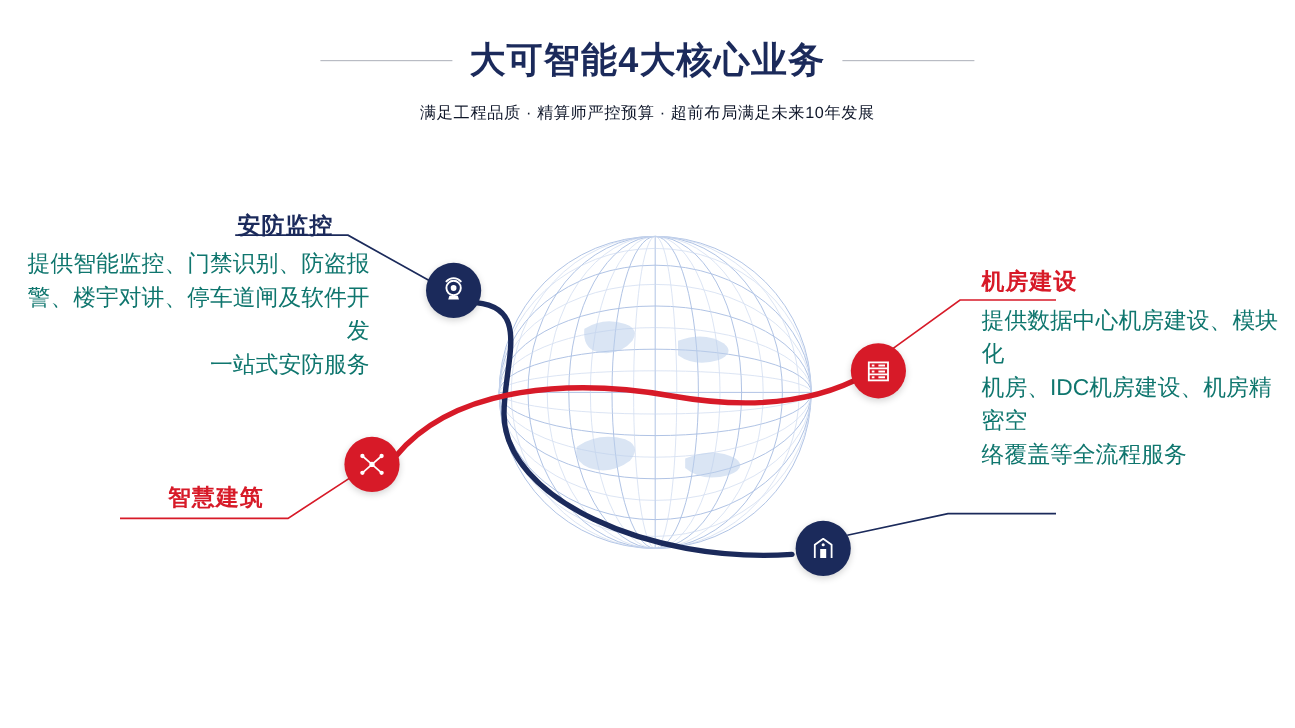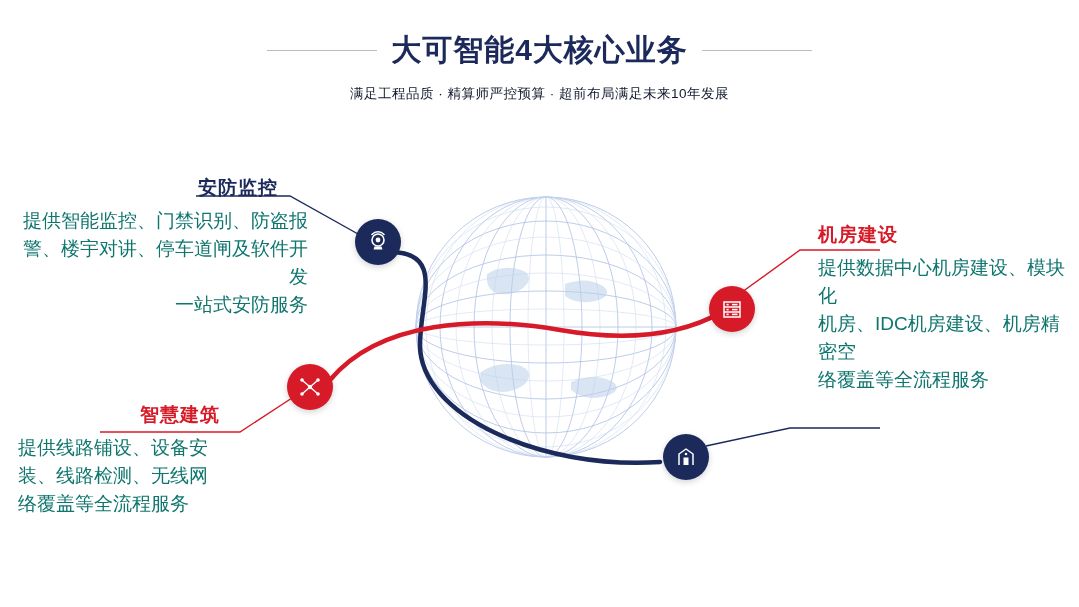--- a/index.html
+++ b/index.html
@@ -260,19 +260,16 @@
 
 <div class="block" id="block-datacenter">
   <div class="heading red">机房建设</div>
   <div class="body">提供数据中心机房建设、模块化
 机房、IDC机房建设、机房精密空
 络覆盖等全流程服务</div>
 </div>
 
 <div class="block" id="block-network">
   <div class="heading red">智慧建筑</div>
-  <div class="body">提供线路铺设、设备安
-装、线路检测、无线网
-络覆盖等全流程服务</div>
 </div>
 
 <div class="block" id="block-building">
 </div>
 
 </body></html>

